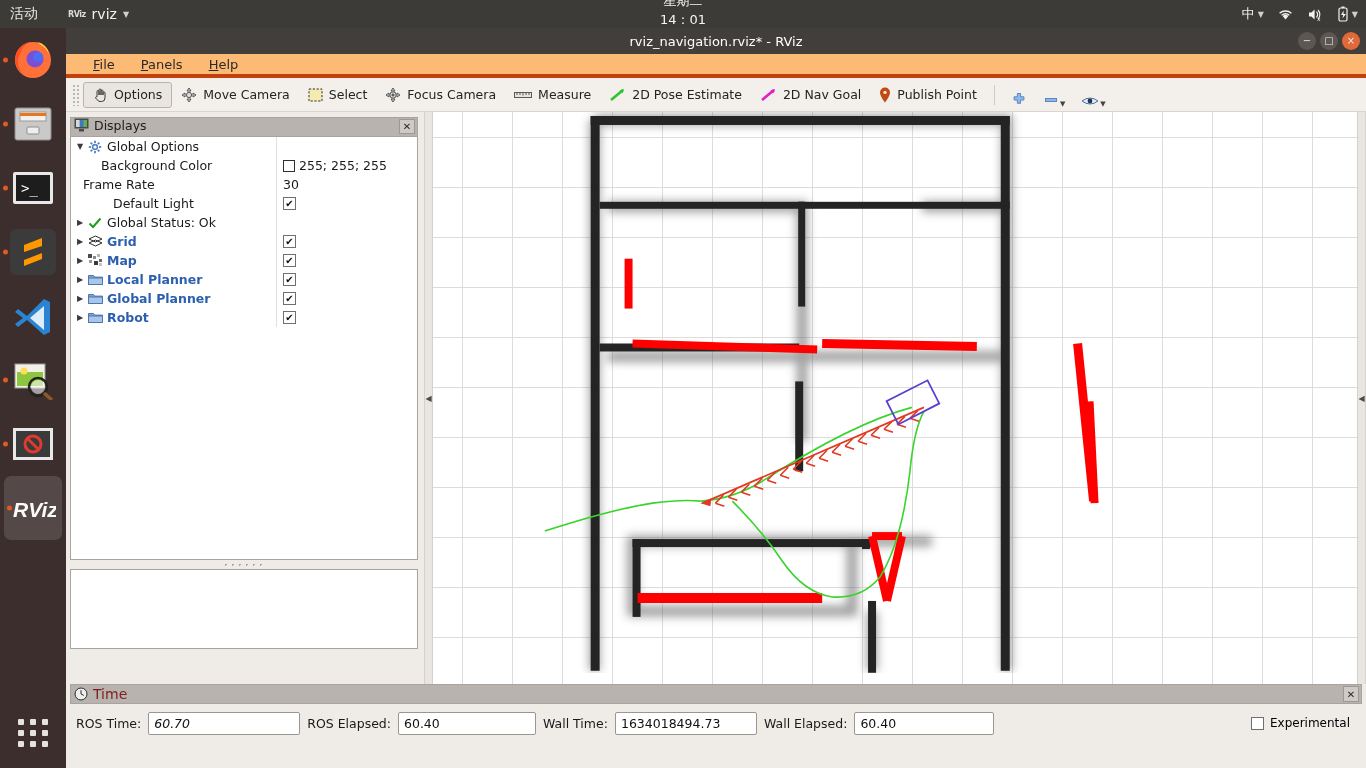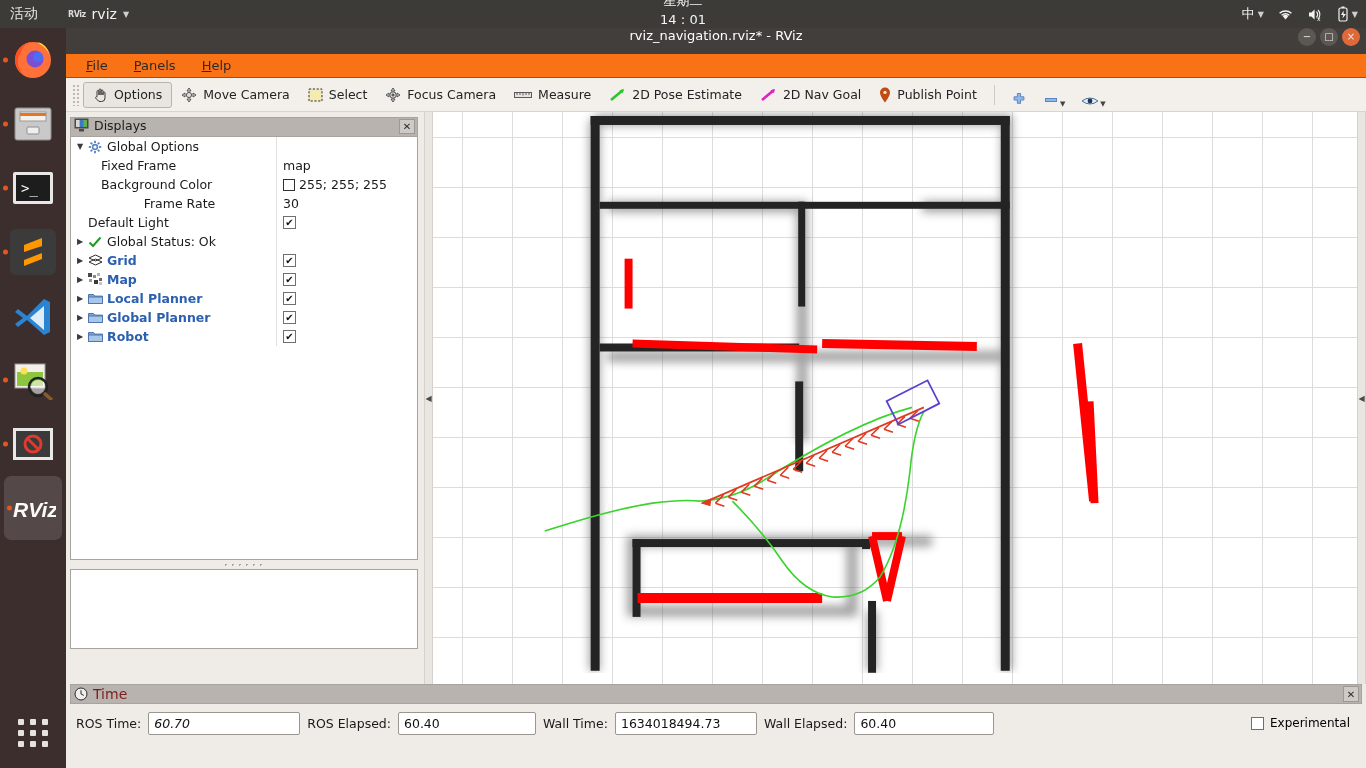--- a/index.html
+++ b/index.html
@@ -59,34 +59,34 @@
   .grid-dots { display: grid; grid-template-columns: repeat(3, 7px); gap: 5px; }
   .grid-dots i { width: 6px; height: 6px; background: #e6e2df; border-radius: 1px; display: block; }
 
   
   #rviz {
     position: absolute; left: 66px; top: 28px; width: 1300px; height: 740px;
     background: #efebe7;
   }
   #titlebar {
     height: 26px; background: #413e3b;
-    display: flex; justify-content: center; position: relative;
+    display: flex; align-items: center; justify-content: center; position: relative;
   }
   #titlebar .title { color: #ffffff; font-size: 13px; }
   #titlebar .wbtns { position: absolute; right: 6px; display: flex; gap: 4px; }
   .wbtn {
     width: 18px; height: 18px; border-radius: 50%; background: #5c5753;
     display: flex; align-items: center; justify-content: center;
     color: #e9e6e3; font-size: 10px; line-height: 1;
   }
   .wbtn.close { background: #e0693a; }
 
   #menubar {
-    height: 24px; background: #f97316; display: flex; align-items: center;
-    padding-left: 16px; gap: 18px; border-bottom: 1px solid #c2410c;
+    height: 24px; background: #fdba74; display: flex; align-items: center;
+    padding-left: 23px; gap: 18px; border-bottom: 4px solid #c2410c;
   }
   #menubar .mi { font-size: 13px; color: #2b2b2b; padding: 2px 4px; }
   #menubar .mi u { text-decoration: underline; }
 
   #toolbar {
     height: 34px; background: #f3f0ec; display: flex; align-items: center;
     padding-left: 6px; gap: 0px; border-bottom: 1px solid #d9d4cf;
   }
   .tb-grip { width: 8px; height: 22px; margin-right: 3px;
     background-image: radial-gradient(circle, #bdb7b1 1px, transparent 1px);
@@ -513,45 +513,37 @@
                     <line x1="9.8" y1="4.2" x2="11.4" y2="2.6"></line>
                   </g>
                 </svg>
               </span>
               <span class="tlabel">Global Options</span>
             </div>
             <div class="col2"></div>
           </div>
           <div class="tree-row">
             <div class="col1" style="padding-left: 30px;">
-              <span class="tlabel">Fixed Frame</span>
-            </div>
-            <div class="col2">
-              <span>map</span>
-            </div>
-          </div>
-          <div class="tree-row">
-            <div class="col1" style="padding-left: 30px;">
               <span class="tlabel">Background Color</span>
             </div>
             <div class="col2">
               <span class="colorswatch" style="background: rgb(255, 255, 255);"></span>
               <span>255; 255; 255</span>
             </div>
           </div>
           <div class="tree-row">
-            <div class="col1" style="padding-left: 12px; justify-content: center;">
+            <div class="col1" style="padding-left: 12px;">
               <span class="tlabel">Frame Rate</span>
             </div>
             <div class="col2">
               <span>30</span>
             </div>
           </div>
           <div class="tree-row">
-            <div class="col1" style="padding-left: 17px;">
+            <div class="col1" style="padding-left: 42px;">
               <span class="tlabel">Default Light</span>
             </div>
             <div class="col2">
               <span class="checkbox">✔</span>
             </div>
           </div>
           <div class="tree-row">
             <div class="col1">
               <span class="arrow">▶</span>
               <span class="ticon">

